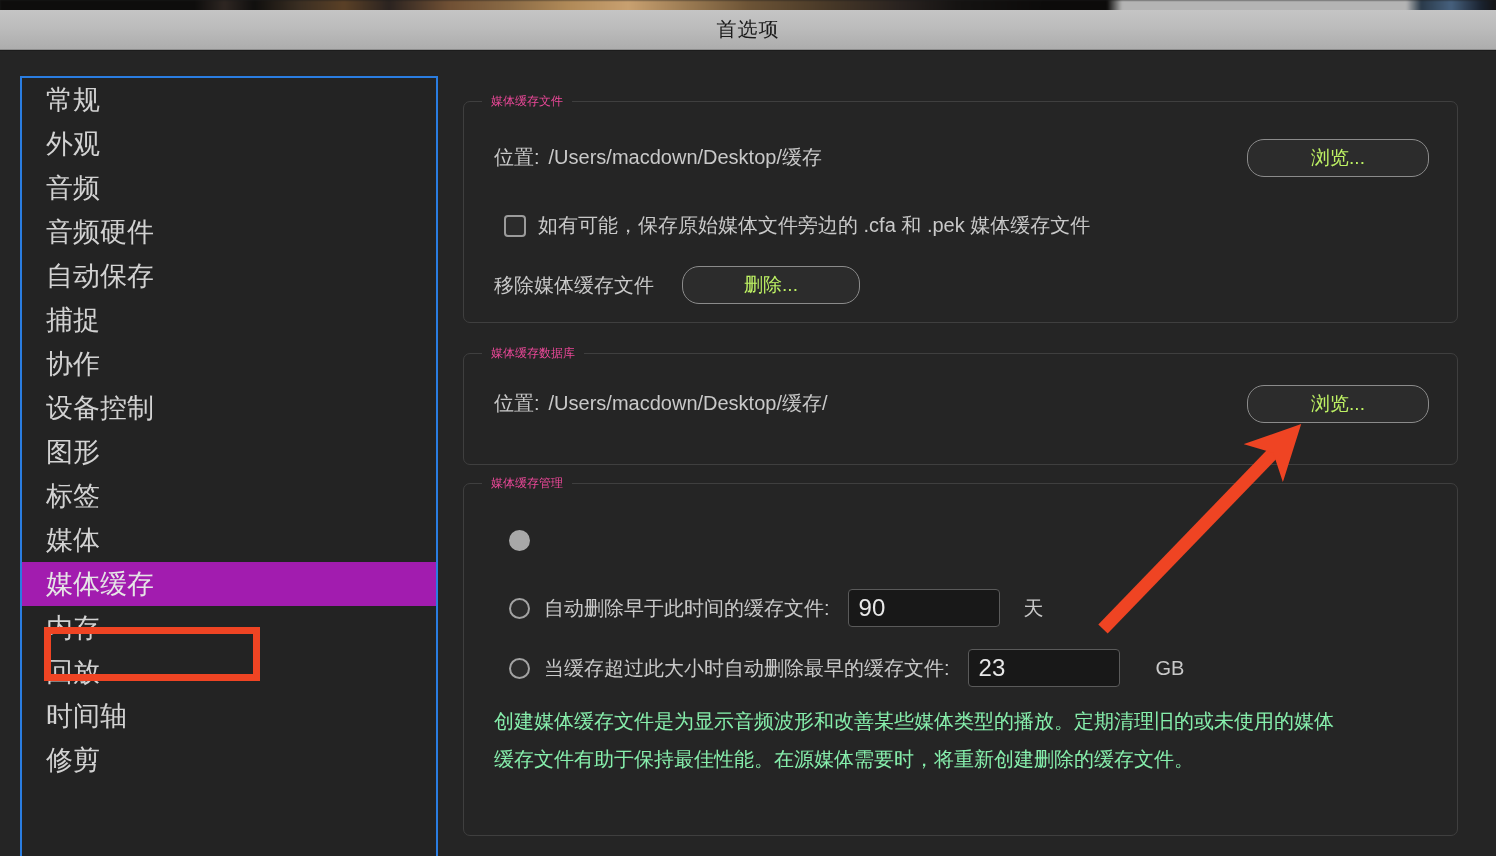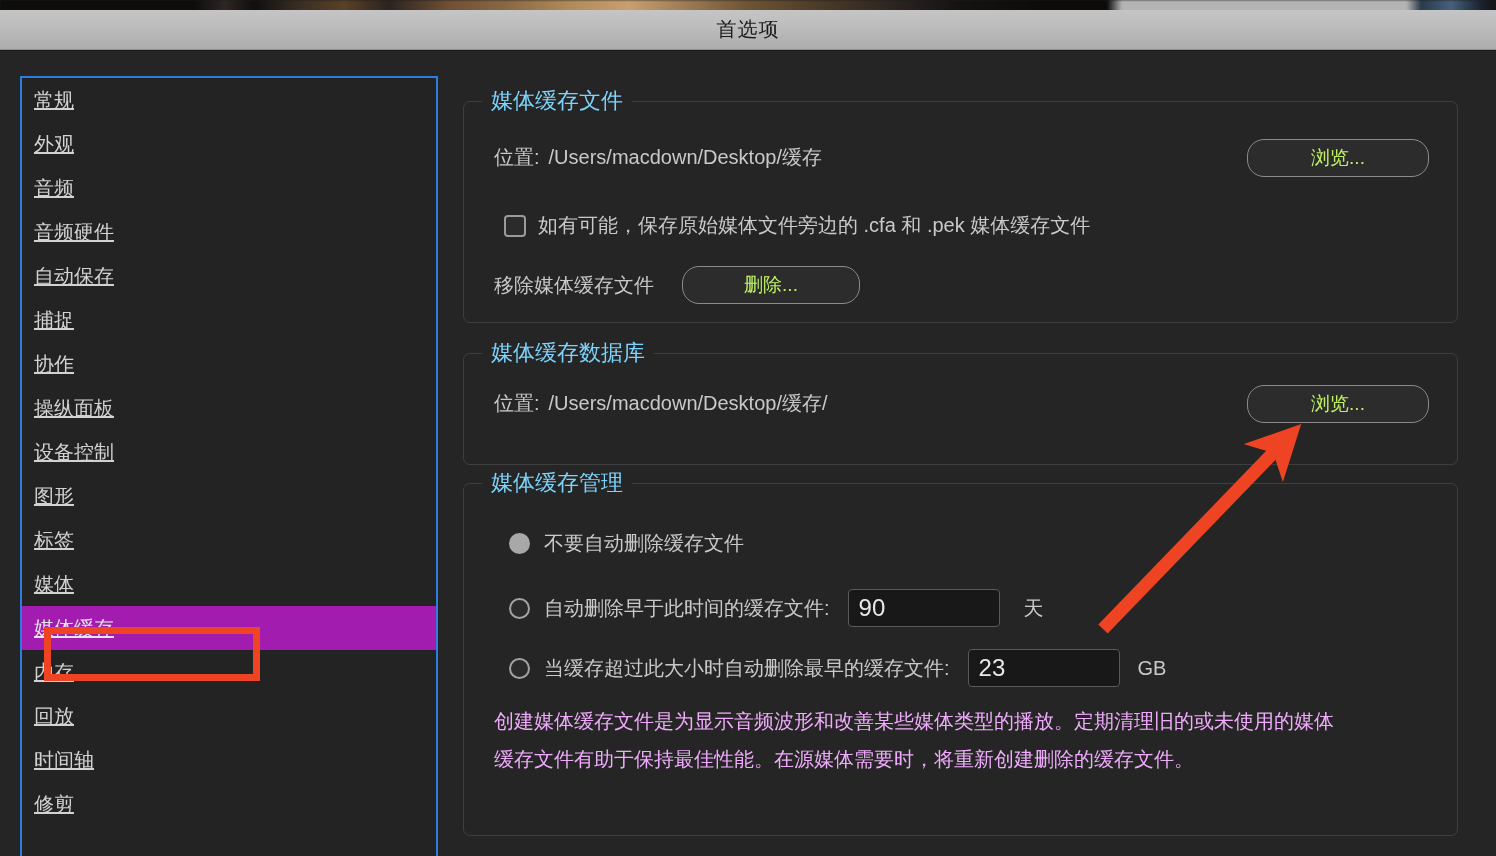--- a/index.html
+++ b/index.html
@@ -70,26 +70,25 @@
     width: 418px; height: 780px;
     border: 2px solid #2a7de1;
     border-bottom: none;
     background: #232323;
     box-sizing: border-box;
     overflow: hidden;
   }
   .side-item {
     height: 44px;
     line-height: 44px;
-    padding-left: 12px;
+    padding-left: 24px;
     color: #d2d2d2;
-    font-size: 20px;
+    font-size: 27px;
     box-sizing: border-box;
     white-space: nowrap;
-    text-decoration: underline;
   }
   .side-item.selected {
     background: #a21caf;
     color: #e6e6e6;
   }
 
   
   #sidebar-callout {
     position: absolute;
     left: 22px;
@@ -113,22 +112,22 @@
     border: 1px solid #3f3f3f;
     border-radius: 7px;
     box-sizing: border-box;
   }
   .groupbox > .gb-legend {
     position: absolute;
     top: -14px;
     left: 18px;
     padding: 0 9px;
     background: #252525;
-    color: #7dd3fc;
-    font-size: 22px;
+    color: #ec4899;
+    font-size: 12px;
     line-height: 26px;
     white-space: nowrap;
   }
 
   .row { display: flex; align-items: center; }
 
   .lbl {
     color: #c9c9c9;
     font-size: 20px;
     white-space: nowrap;
@@ -177,21 +176,21 @@
     height: 38px;
     display: flex;
     align-items: center;
     padding-left: 10px;
     color: #e8e8e8;
     font-size: 24px;
     box-sizing: border-box;
   }
 
   .desc {
-    color: #f0abfc;
+    color: #86efac;
     font-size: 20px;
     line-height: 38px;
     width: 850px;
   }
 
   
   #arrow-annotation {
     position: absolute;
     left: 1085px;
     top: 360px;
@@ -212,21 +211,20 @@
 <div id="dialog-body">
 
   <div id="sidebar">
     <div class="side-item"><span>常规</span></div>
     <div class="side-item"><span>外观</span></div>
     <div class="side-item"><span>音频</span></div>
     <div class="side-item"><span>音频硬件</span></div>
     <div class="side-item"><span>自动保存</span></div>
     <div class="side-item"><span>捕捉</span></div>
     <div class="side-item"><span>协作</span></div>
-    <div class="side-item"><span>操纵面板</span></div>
     <div class="side-item"><span>设备控制</span></div>
     <div class="side-item"><span>图形</span></div>
     <div class="side-item"><span>标签</span></div>
     <div class="side-item"><span>媒体</span></div>
     <div class="side-item selected"><span>媒体缓存</span></div>
     <div class="side-item"><span>内存</span></div>
     <div class="side-item"><span>回放</span></div>
     <div class="side-item"><span>时间轴</span></div>
     <div class="side-item"><span>修剪</span></div>
 
@@ -263,35 +261,34 @@
         <span class="lbl" style="margin-left:9px;">/Users/macdown/Desktop/缓存/</span>
         <div class="btn" style="position:absolute; right:0; width:182px;">浏览...</div>
       </div>
     </div>
 
     <div class="groupbox" style="height:353px; margin-top:18px;">
       <div class="gb-legend">媒体缓存管理</div>
 
       <div class="row" style="position:absolute; left:45px; top:46px;">
         <span class="radio on"></span>
-        <span class="lbl" style="margin-left:14px;">不要自动删除缓存文件</span>
       </div>
 
       <div class="row" style="position:absolute; left:45px; top:105px;">
         <span class="radio"></span>
         <span class="lbl" style="margin-left:14px;">自动删除早于此时间的缓存文件:</span>
         <span class="numfield" style="margin-left:18px; width:152px;">90</span>
         <span class="lbl" style="margin-left:24px;">天</span>
       </div>
 
       <div class="row" style="position:absolute; left:45px; top:165px;">
         <span class="radio"></span>
         <span class="lbl" style="margin-left:14px;">当缓存超过此大小时自动删除最早的缓存文件:</span>
         <span class="numfield" style="margin-left:18px; width:152px;">23</span>
-        <span class="lbl" style="margin-left:18px;">GB</span>
+        <span class="lbl" style="margin-left:36px;">GB</span>
       </div>
 
       <div class="desc" style="position:absolute; left:30px; top:218px;">创建媒体缓存文件是为显示音频波形和改善某些媒体类型的播放。定期清理旧的或未使用的媒体缓存文件有助于保持最佳性能。在源媒体需要时，将重新创建删除的缓存文件。</div>
     </div>
   </div>
 
   <svg id="arrow-annotation" viewBox="0 0 220 230" xmlns="http://www.w3.org/2000/svg">
     <defs>
       <marker id="arrowhead" markerWidth="4.2" markerHeight="4.2" refX="1.3" refY="2.1" orient="auto">
         <path d="M0,0 L4.2,2.1 L0,4.2 L1.1,2.1 Z" fill="#ef4423"></path>

